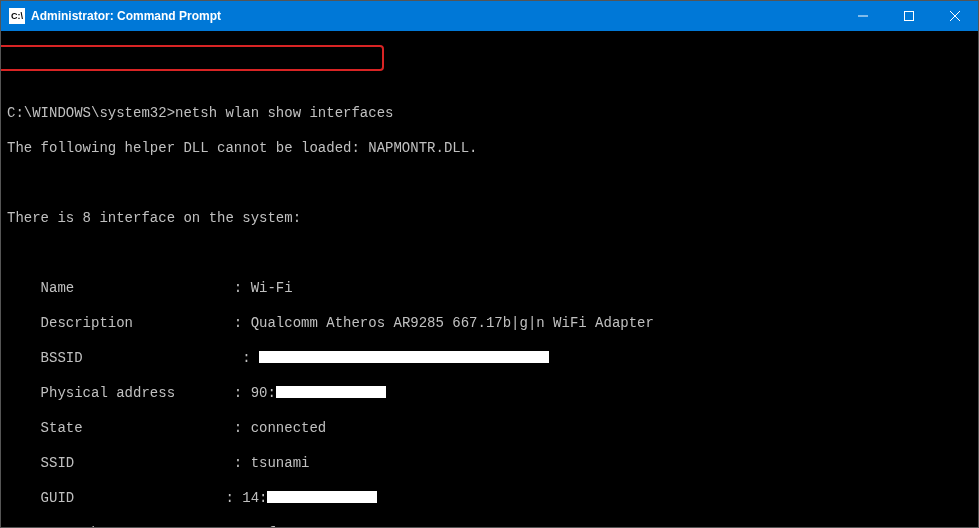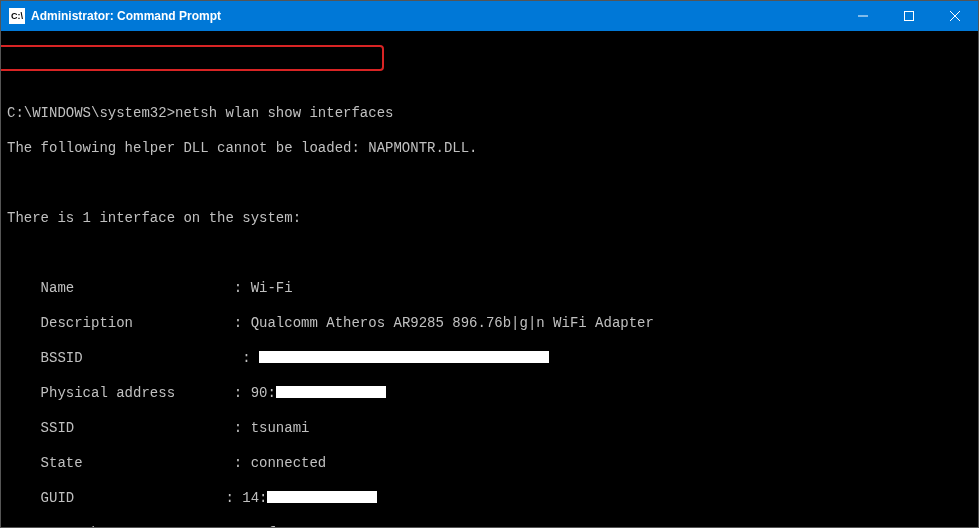--- a/index.html
+++ b/index.html
@@ -94,28 +94,28 @@
     </div>
   </div>
 </div>
 
 <div class="terminal" style="position:relative;">
 <div class="highlight-box" style="left:-4px; top:14px; width:387px; height:26px;"></div>
 <span class="row">&nbsp;</span>
 <span class="row"><span>C:\WINDOWS\system32&gt;</span><span>netsh wlan show interfaces</span></span>
 <span class="row"><span>The following helper DLL cannot be loaded: </span><span>NAPMONTR.DLL.</span></span>
 <span class="row">&nbsp;</span>
-<span class="row">There is 1 interface on the system:</span>
+<span class="row">There is 8 interface on the system:</span>
 <span class="row">&nbsp;</span>
 <span class="row">    <span class="label">Name</span>                   : <span>Wi-Fi</span></span>
-<span class="row">    <span class="label">Description</span>            : <span>Qualcomm Atheros AR9285 896.76b|g|n WiFi Adapter</span></span>
+<span class="row">    <span class="label">Description</span>            : <span>Qualcomm Atheros AR9285 667.17b|g|n WiFi Adapter</span></span>
 <span class="row">    <span class="label">BSSID</span>                   : <span class="redacted" style="width:290px;"></span></span>
 <span class="row">    <span class="label">Physical address</span>       : <span>90:</span><span class="redacted" style="width:110px;"></span></span>
+<span class="row">    <span class="label">State</span>                  : <span>connected</span></span>
 <span class="row">    <span class="label">SSID</span>                   : <span>tsunami</span></span>
-<span class="row">    <span class="label">State</span>                  : <span>connected</span></span>
 <span class="row">    <span class="label">GUID</span>                  : <span>14:</span><span class="redacted" style="width:110px;"></span></span>
 <span class="row">    <span class="label">Network type</span>           : <span>Infrastructure</span></span>
 
 
 
 
 
 
 
 

